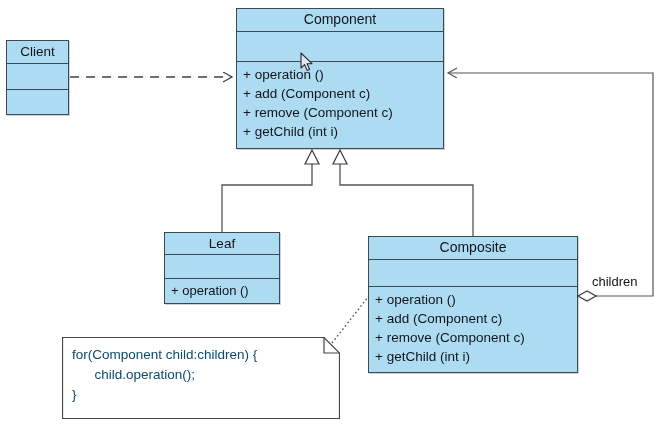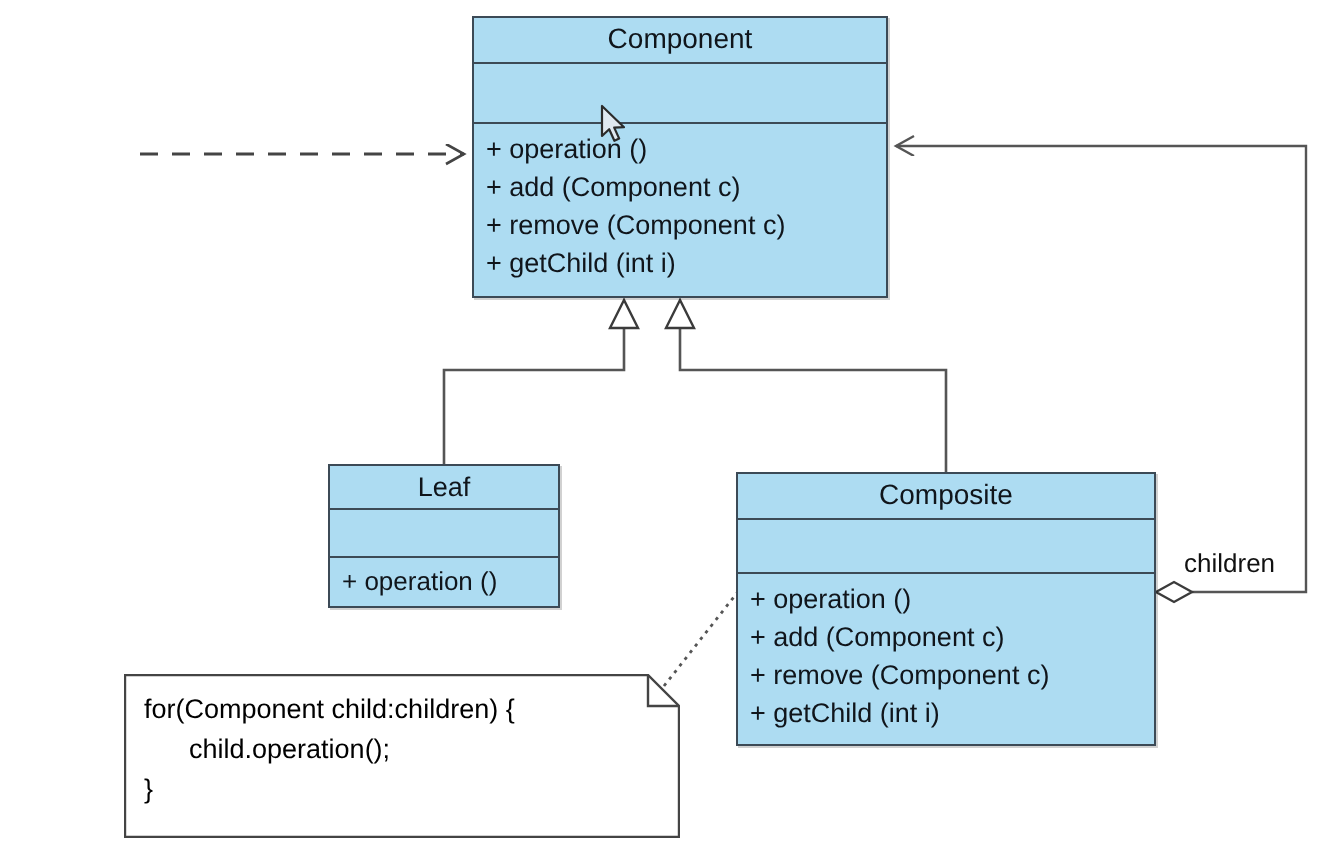--- a/index.html
+++ b/index.html
@@ -90,21 +90,21 @@
     left: 62px;
     top: 337px;
     width: 278px;
     height: 82px;
   }
   #note-text {
     position: absolute;
     left: 10px;
     top: 8px;
     font-size: 13.5px;
-    color: #000000;
+    color: #0c4a6e;
     line-height: 20px;
     white-space: pre;
   }
 
   
   #children-label {
     position: absolute;
     left: 592px;
     top: 274px;
     font-size: 13px;
@@ -170,20 +170,25 @@
       <polyline points="596,296 653,296 653,73 448,73" fill="none" stroke="#555555" stroke-width="1.2" marker-end="url(#openArrowL)"></polyline>
       <polygon points="578,296 587,291 596,296 587,301" fill="#ffffff" stroke="#3b3b3b" stroke-width="1.2"></polygon>
     </g>
 
     
     <g>
       <line x1="332" y1="343" x2="372" y2="292" stroke="#555555" stroke-width="1.4" stroke-dasharray="1.6,2.6"></line>
     </g>
   </svg>
 
+  <div class="uml-class" id="class-client">
+    <div class="uml-name">Client</div>
+    <div class="uml-attrs"></div>
+    <div class="uml-ops"></div>
+  </div>
 
   <div class="uml-class" id="class-component">
     <div class="uml-name">Component</div>
     <div class="uml-attrs"></div>
     <div class="uml-ops">
       <div class="uml-op">+ operation ()</div>
       <div class="uml-op">+ add (Component c)</div>
       <div class="uml-op">+ remove (Component c)</div>
       <div class="uml-op">+ getChild (int i)</div>
     </div>

